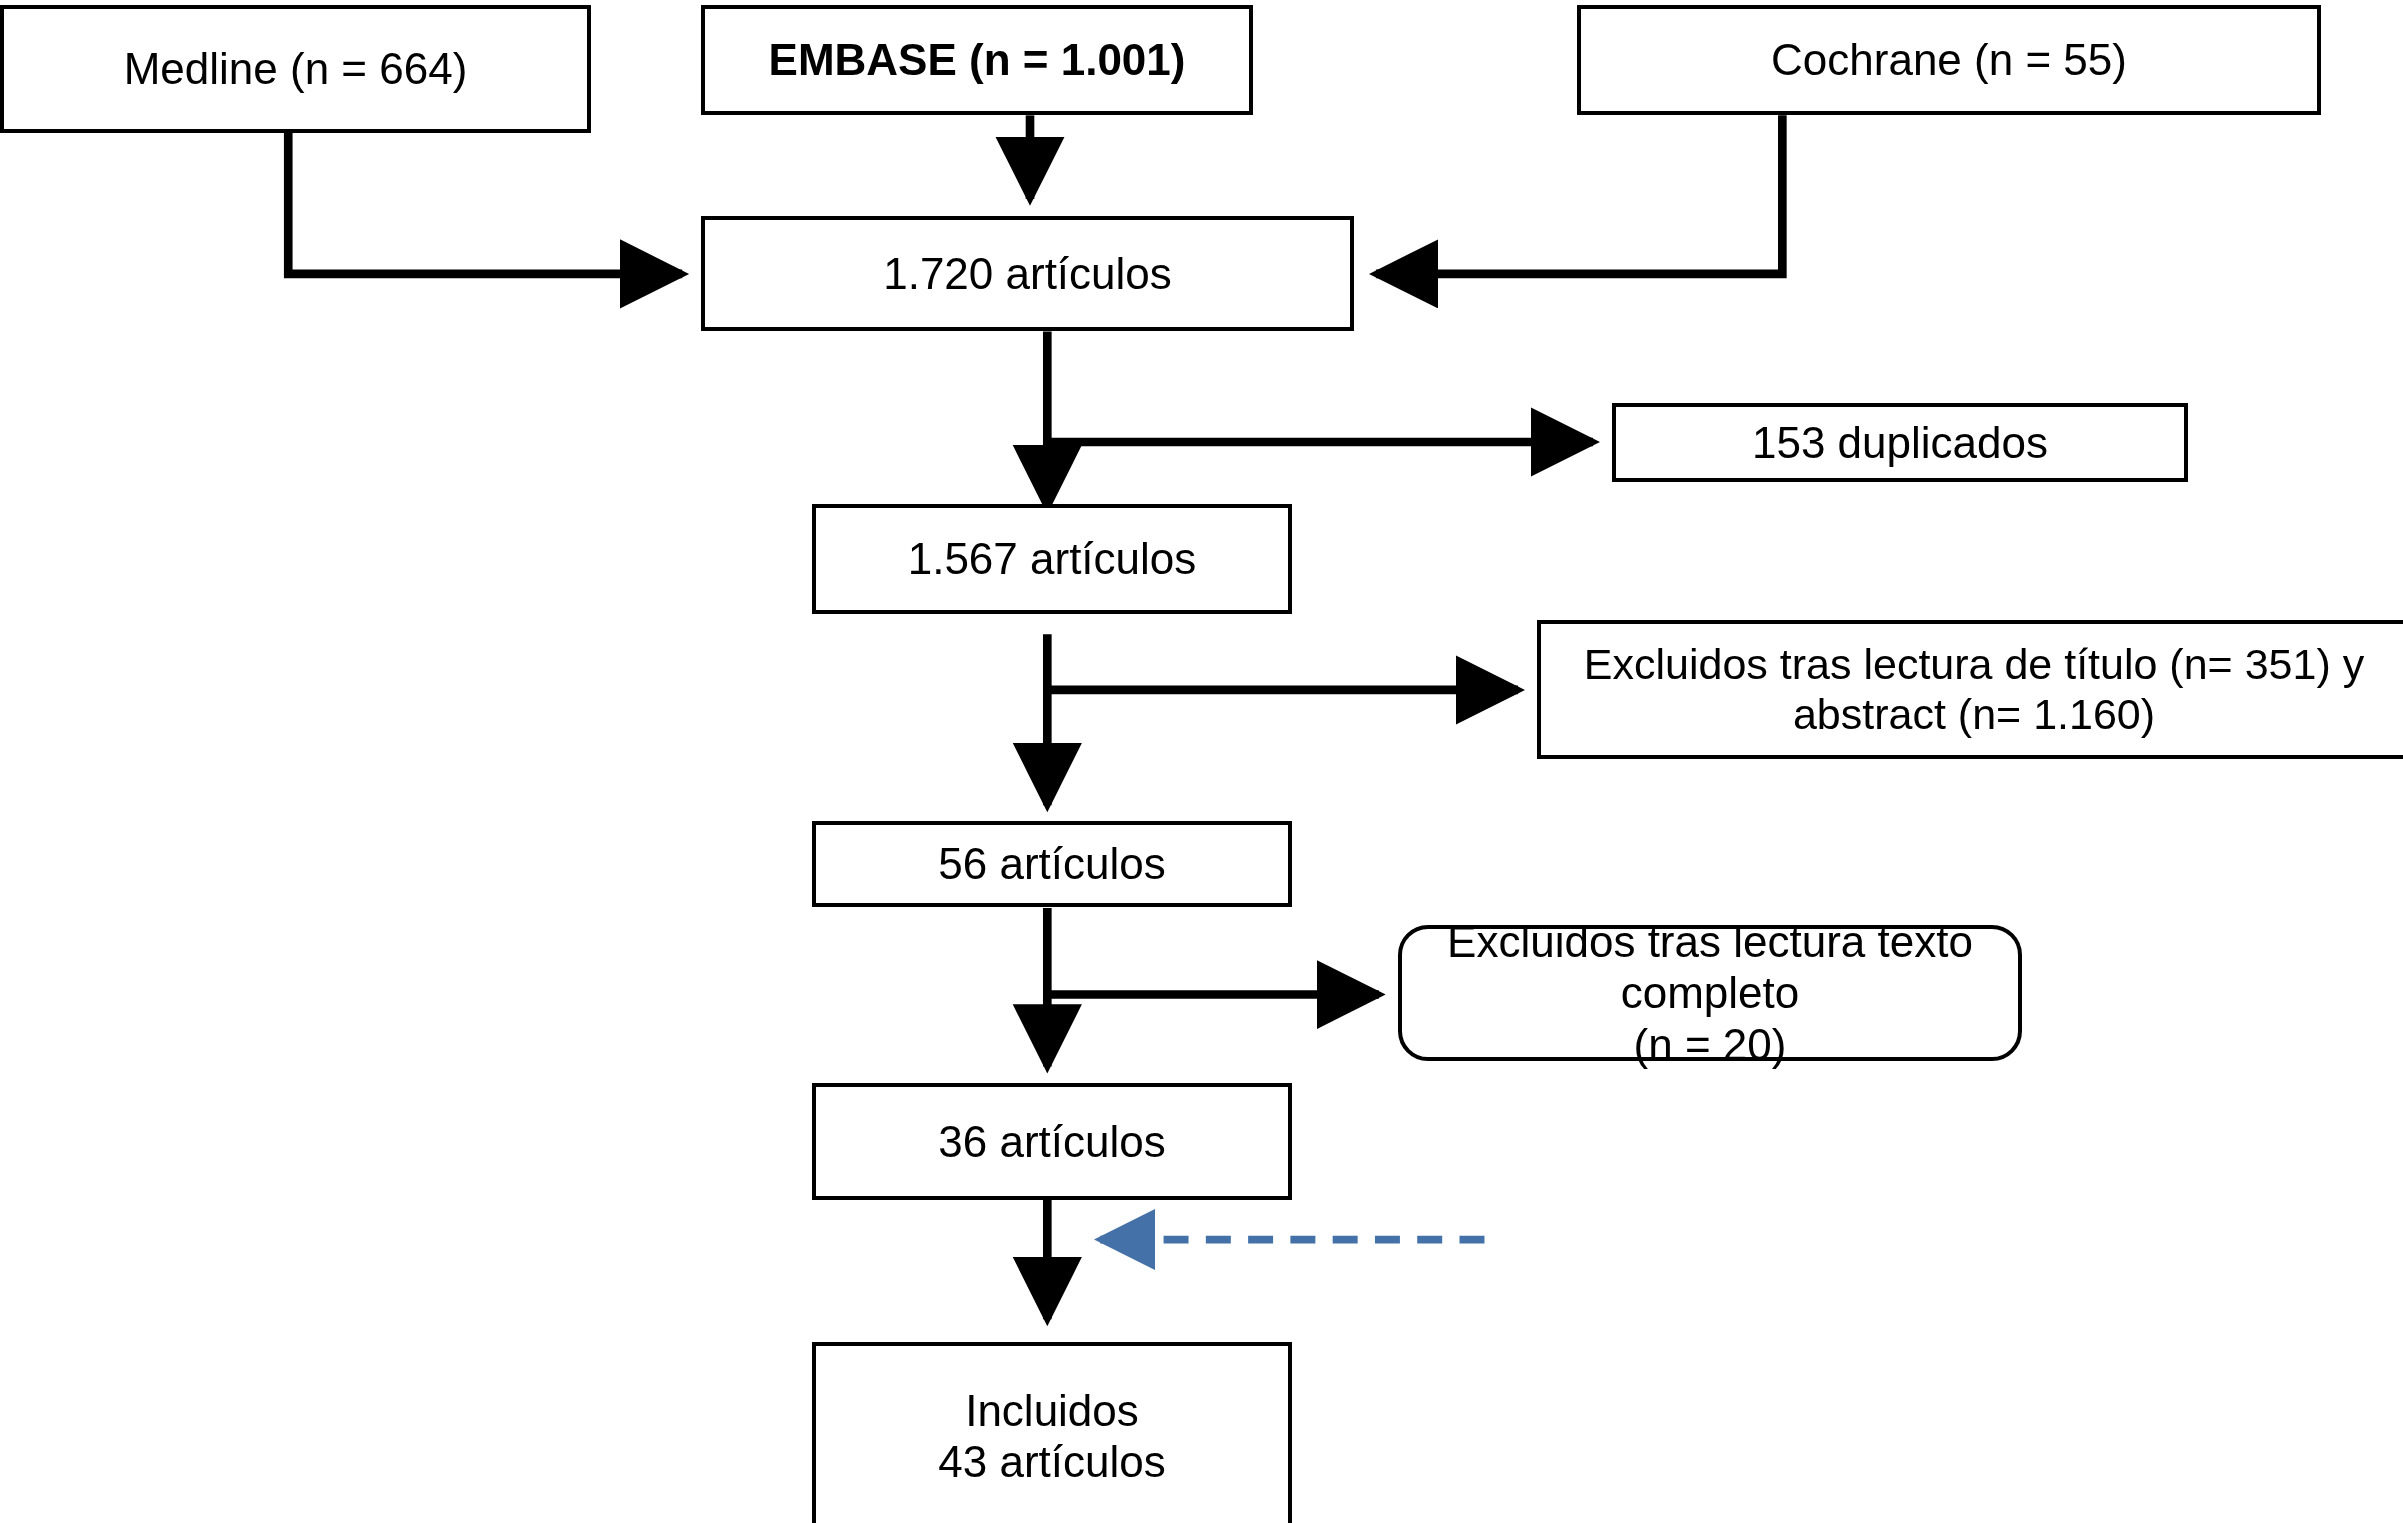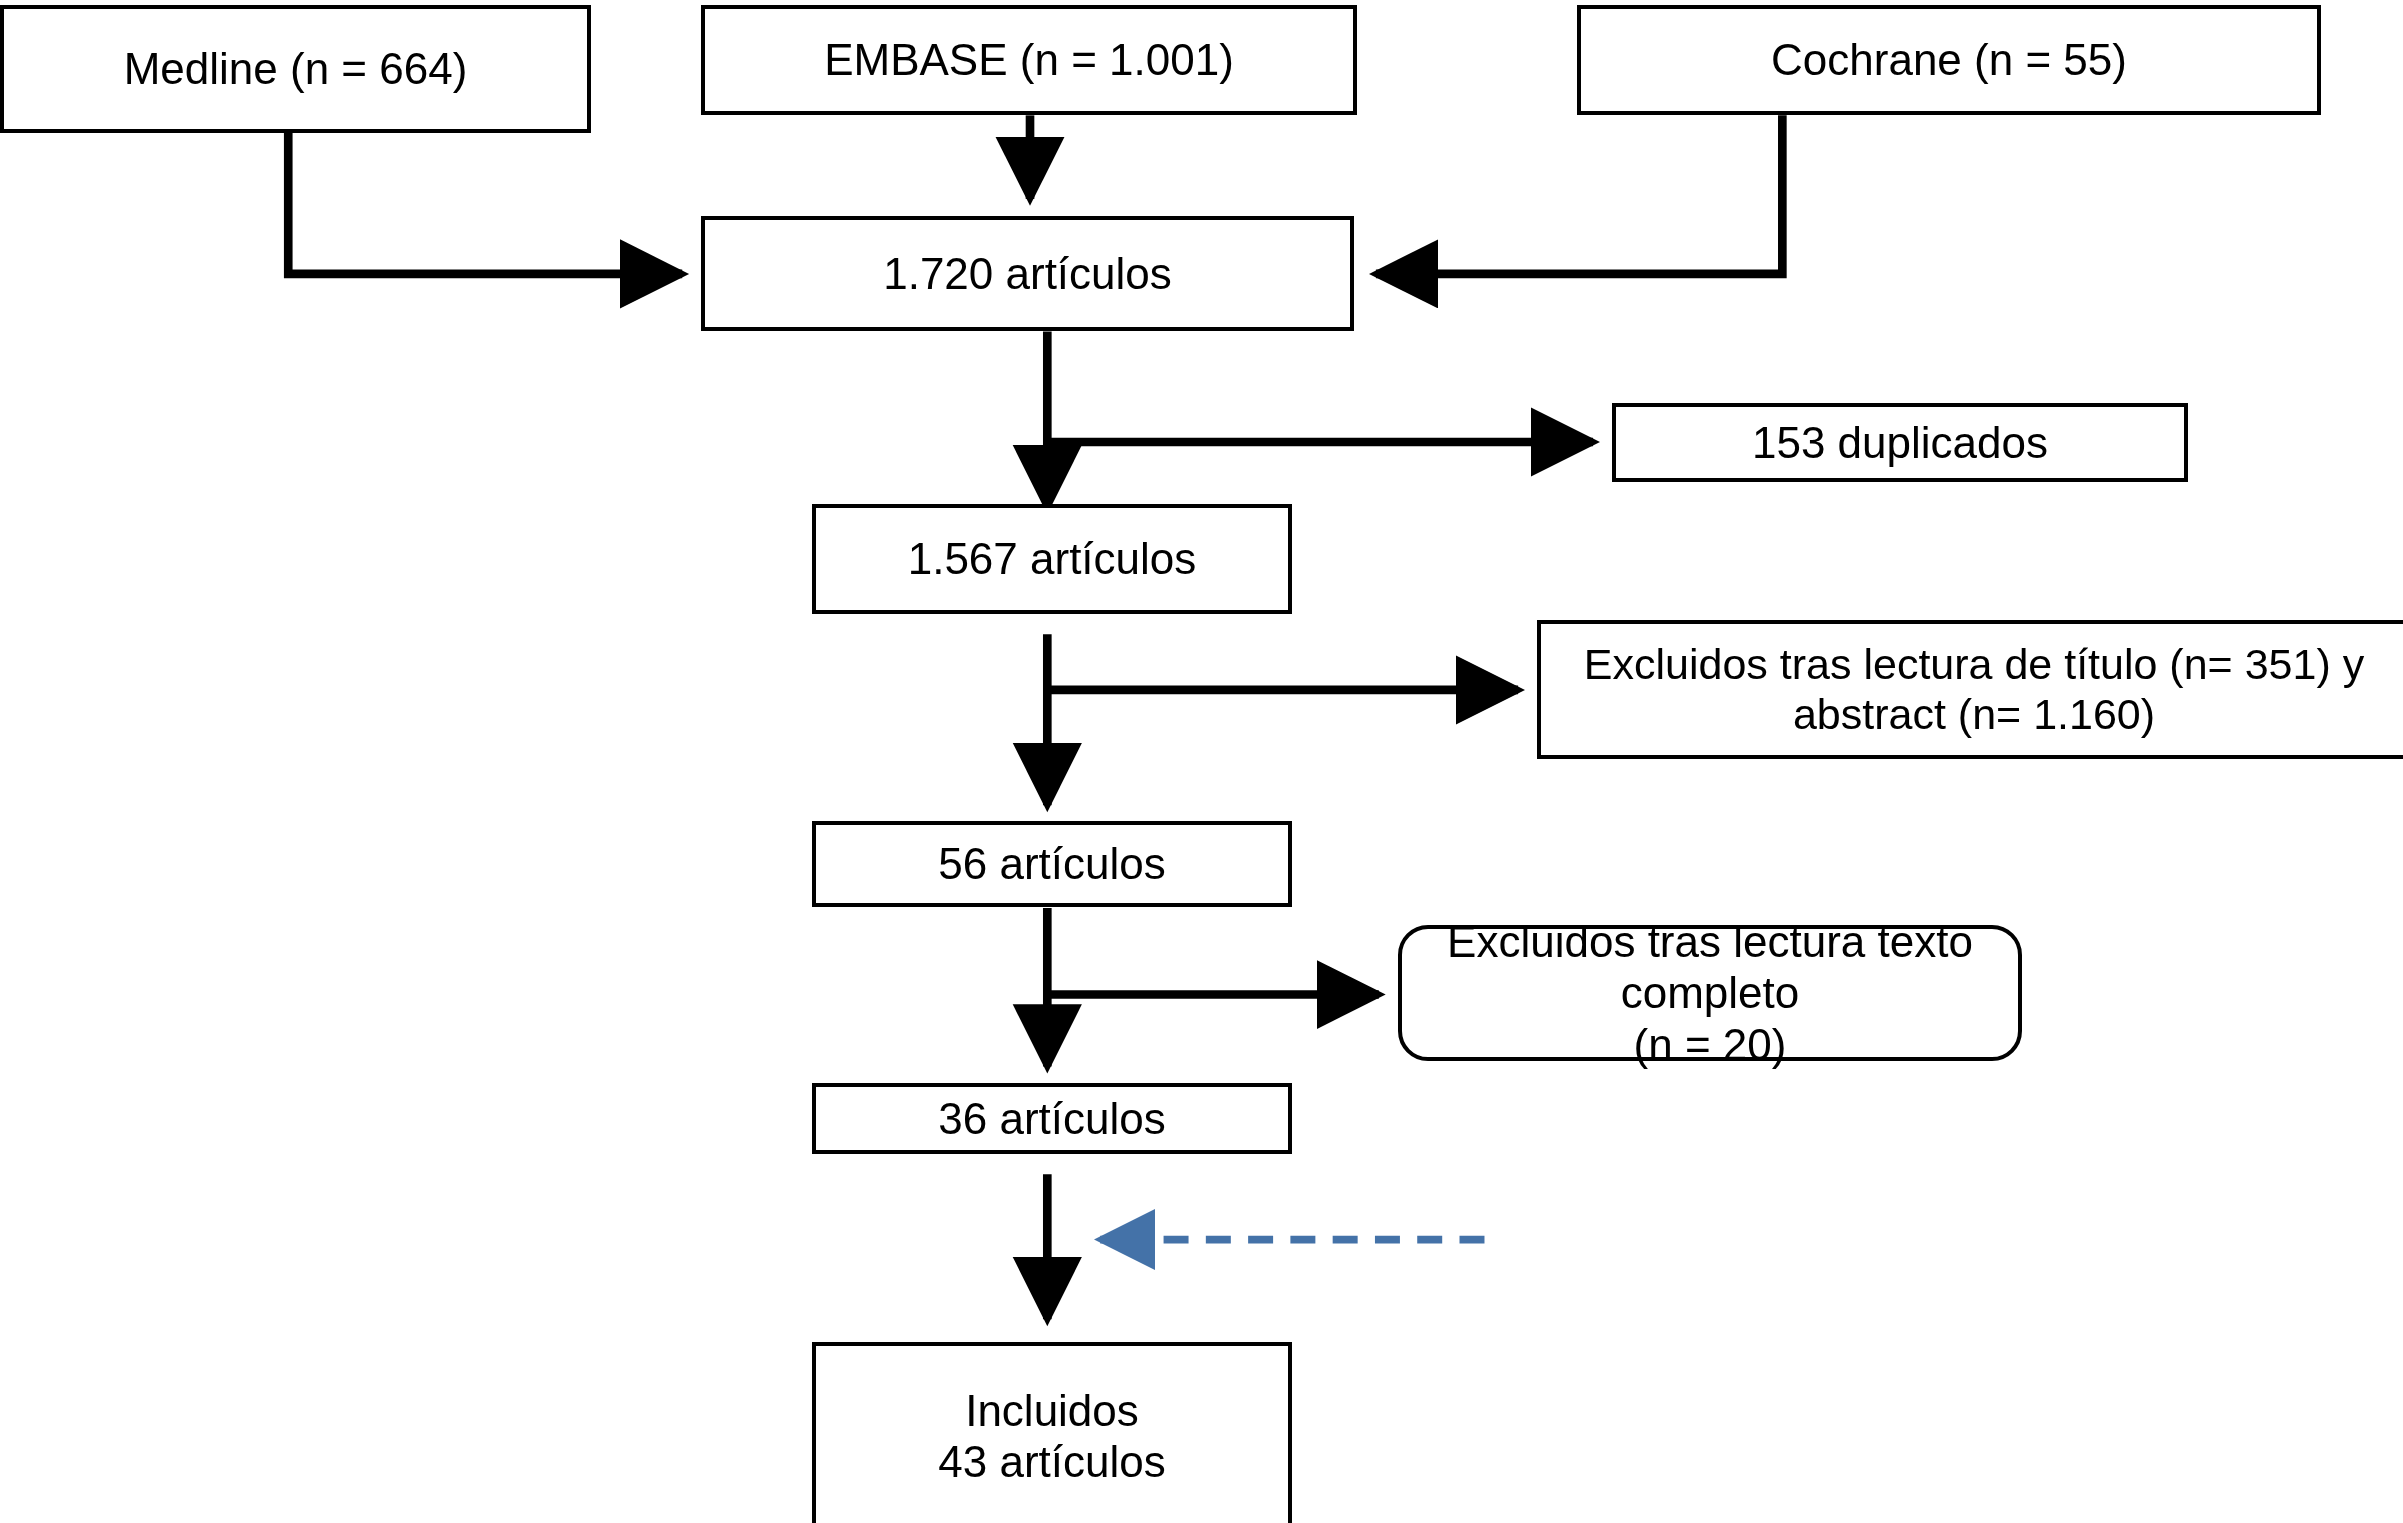--- a/index.html
+++ b/index.html
@@ -82,21 +82,21 @@
 
     <path d="M 1090,1222 L 1090,1373" fill="none" stroke="#000000" stroke-width="9" marker-end="url(#ah)"></path>
 
     <path d="M 1545,1290 L 1145,1290" fill="none" stroke="#4472a8" stroke-width="8" stroke-dasharray="26 18" marker-end="url(#ahblue)"></path>
   </svg>
 
   <div class="node" style="left:0px; top:4.8px; width:591px; height:128px;">
     <span class="txt">Medline (n = 664)</span>
   </div>
 
-  <div class="node" style="left:701px; top:4.8px; width:656px; height:110px;">
+  <div class="node" style="left:701px; top:4.8px; width:552px; height:110px;font-weight:bold;">
     <span class="txt">EMBASE (n = 1.001)</span>
   </div>
 
   <div class="node" style="left:1545px; top:4.8px; width:744px; height:110px;margin-left:32px;">
     <span class="txt">Cochrane (n = 55)</span>
   </div>
 
   <div class="node" style="left:701px; top:216px; width:653px; height:115px;">
     <span class="txt">1.720 artículos</span>
   </div>
@@ -115,21 +115,21 @@
 
   <div class="node" style="left:812px; top:821px; width:480px; height:86px;text-align:center;">
     <span class="txt">56 artículos</span>
   </div>
 
   <div class="node" style="left:1398px; top:925px; width:624px; height:136px;border-radius:30px;">
     <span class="txt">Excluidos tras lectura texto completo
 (n = 20)</span>
   </div>
 
-  <div class="node" style="left:812px; top:1083px; width:480px; height:71px;">
+  <div class="node" style="left:812px; top:1083px; width:480px; height:117px;">
     <span class="txt">36 artículos</span>
   </div>
 
 
   <div class="node" style="left:812px; top:1342px; width:480px; height:188px;">
     <span class="txt">Incluidos
 43 artículos</span>
   </div>
 
 </div>

